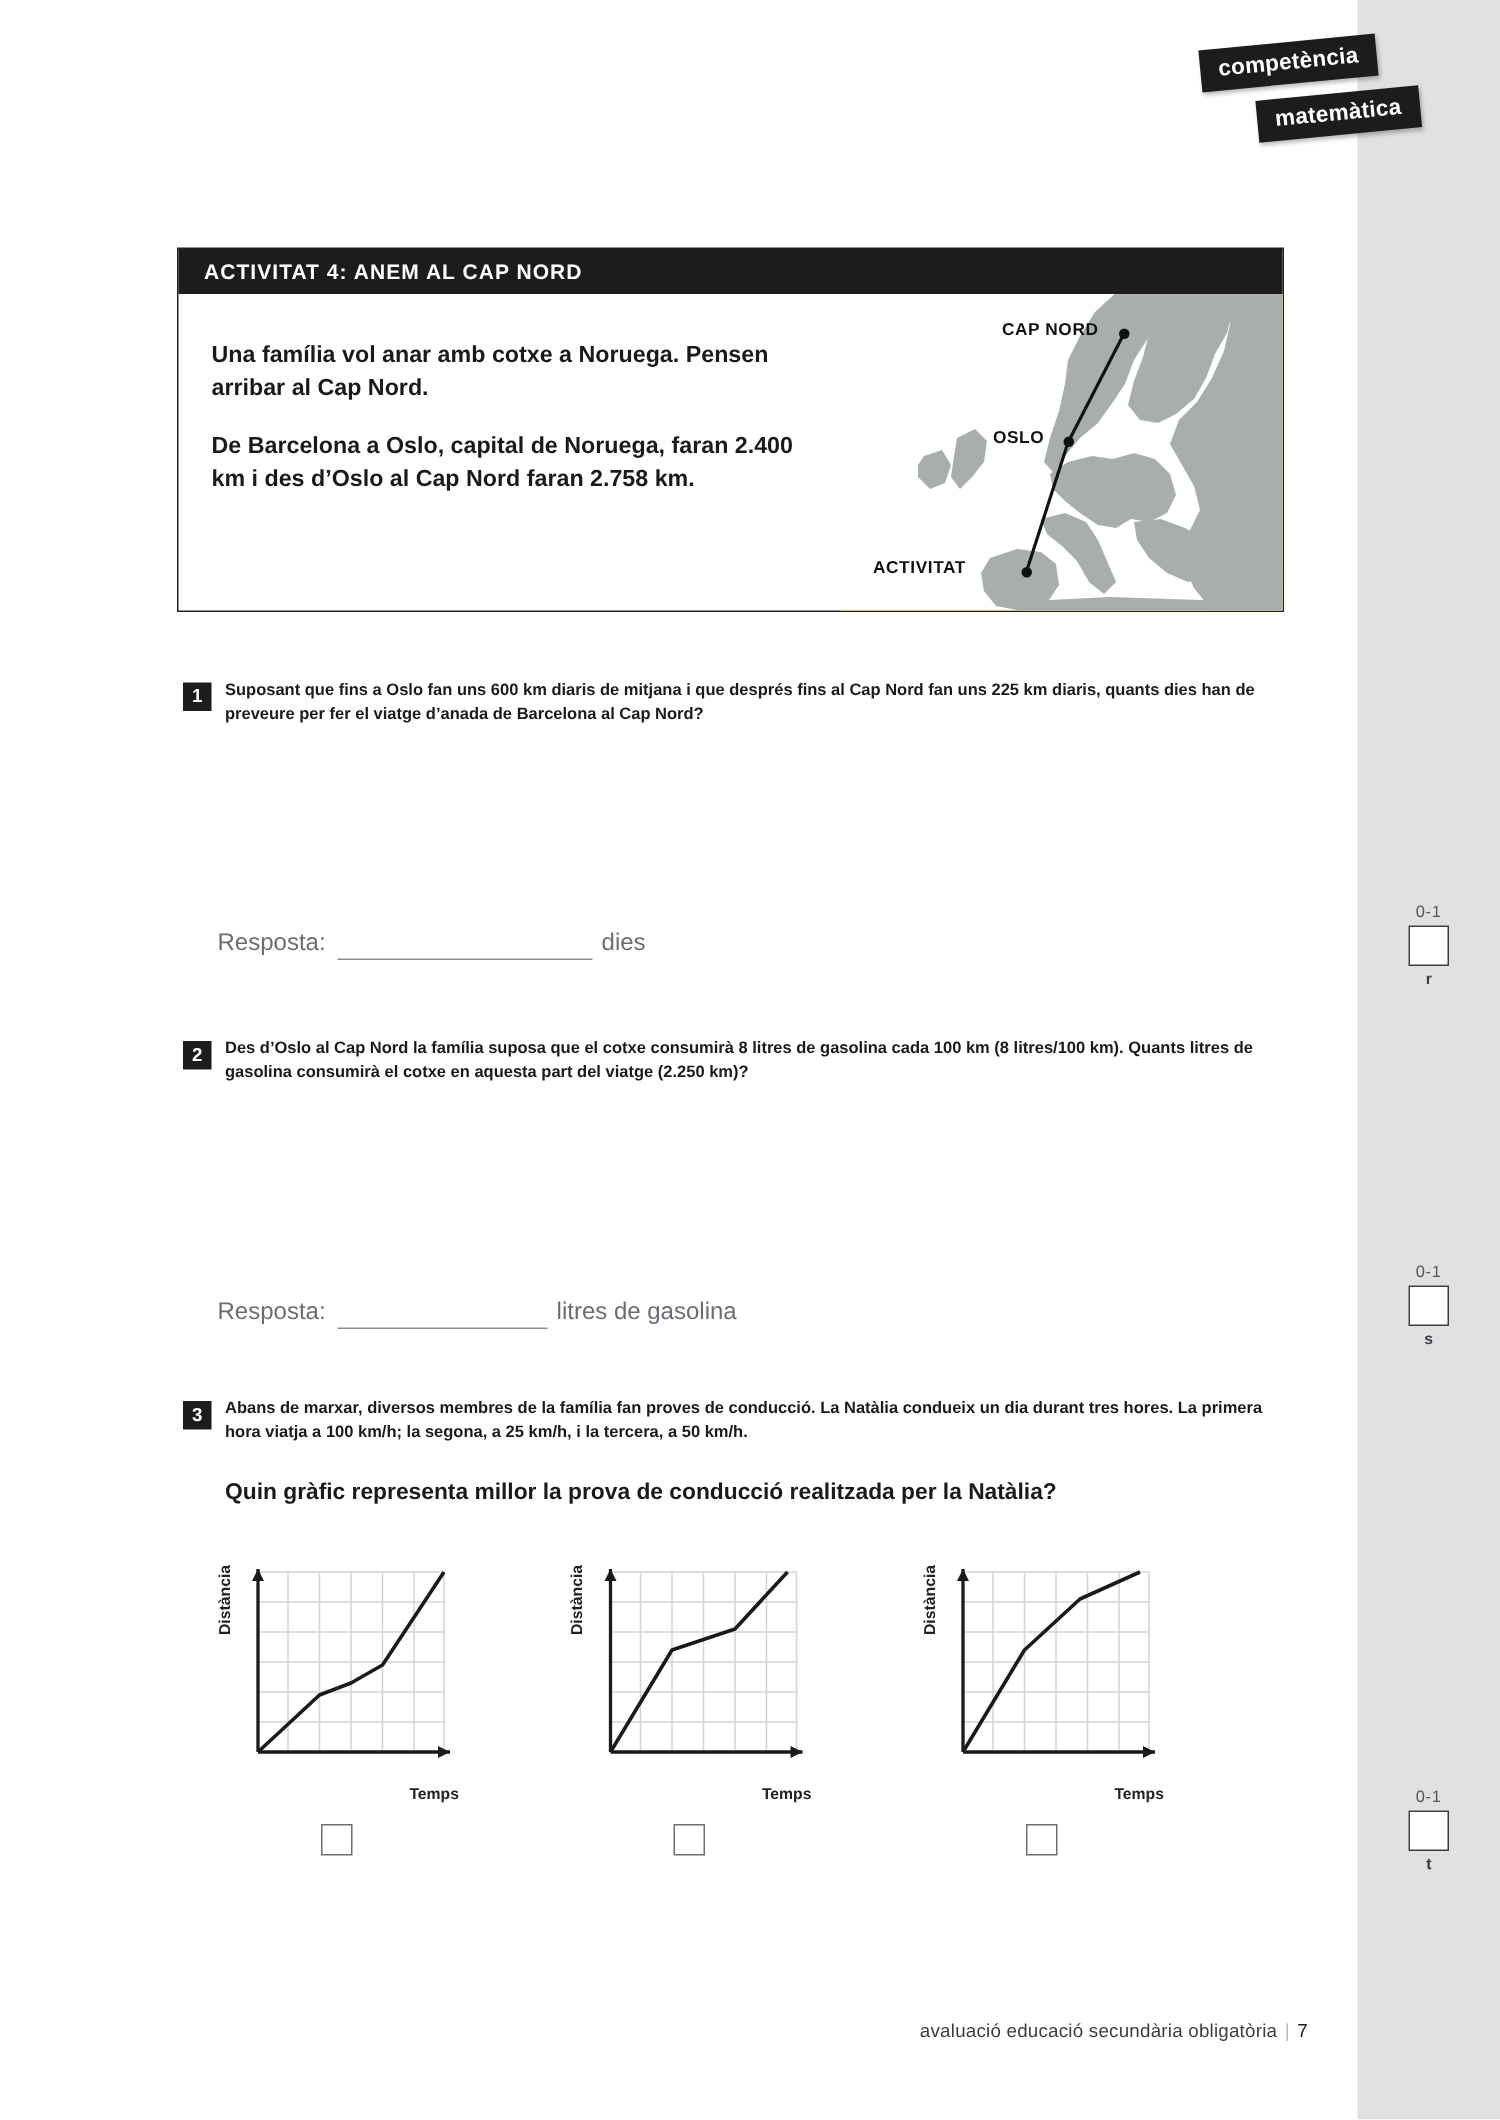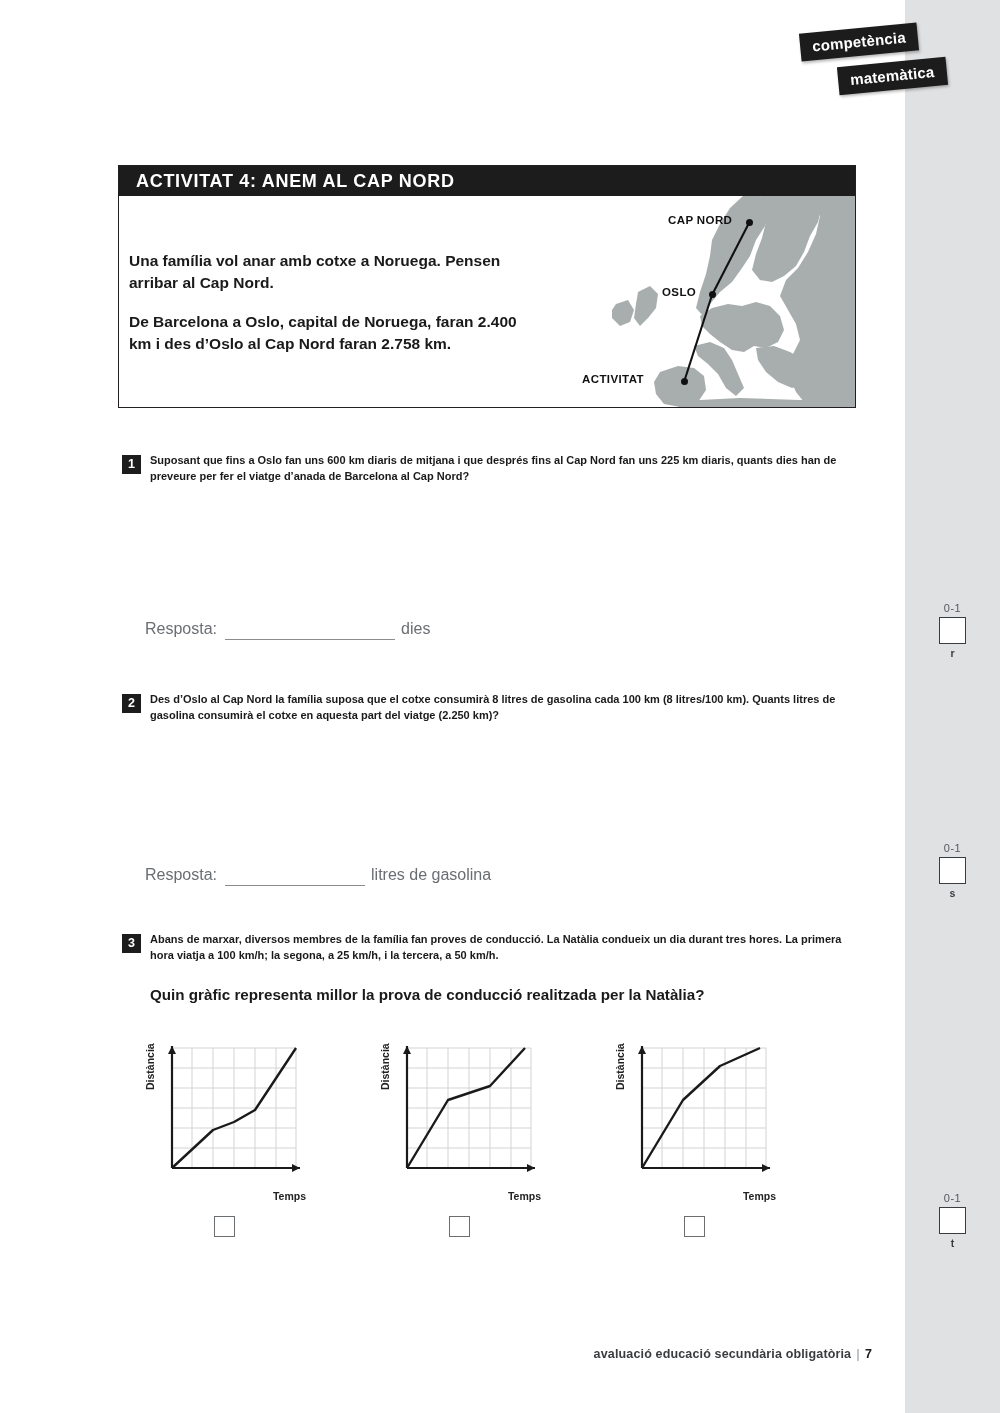--- a/index.html
+++ b/index.html
@@ -45,30 +45,29 @@
   .activity {
     position: absolute; left: 118px; top: 165px;
     width: 738px; height: 243px;
     border: 1.5px solid #231f20;
     background: #ffffff;
   }
   .activity-header {
     background: #1c1c1c; color: #ffffff;
     height: 30px; line-height: 30px;
     padding-left: 17px;
-    font-size: 18px; font-weight: bold;
+    font-size: 14px; font-weight: bold;
     letter-spacing: .7px;
   }
   .activity-body { position: relative; height: 211px; }
   .activity-text {
-    position: absolute; left: 10px; top: 30px;
+    position: absolute; left: 22px; top: 30px;
     width: 390px;
     font-size: 15.5px; font-weight: bold; line-height: 1.42;
     color: #1a1a1a;
-    margin-top: 24px;
   }
   .activity-text p { margin: 0 0 17px 0; }
   .activity-text p:last-child { margin-bottom: 0; }
 
   
   .map {
     position: absolute; right: 0; top: 0;
     width: 295px; height: 211px;
     overflow: hidden;
     background: #fde047;
@@ -155,21 +154,21 @@
   .choice-box {
     position: absolute; top: 178px; left: 74px;
     width: 21px; height: 21px;
     border: 1.4px solid #6b6e71; background: #ffffff;
   }
 
   
   .footer {
     position: absolute; left: 0; top: 1347px; width: 872px;
     text-align: right;
-    font-size: 12.5px; color: #3a3d40; font-weight: bold;
+    font-size: 12.5px; color: #3a3d40; font-weight: normal;
     letter-spacing: .15px;
     padding-left: 17px;
   }
   .footer .sep { color: #b5b8bb; padding: 0 5px; }
   .footer .page { color: #1a1a1a; }
 </style>
 </head>
 <body>
 
 <div class="strip-gap"></div>

